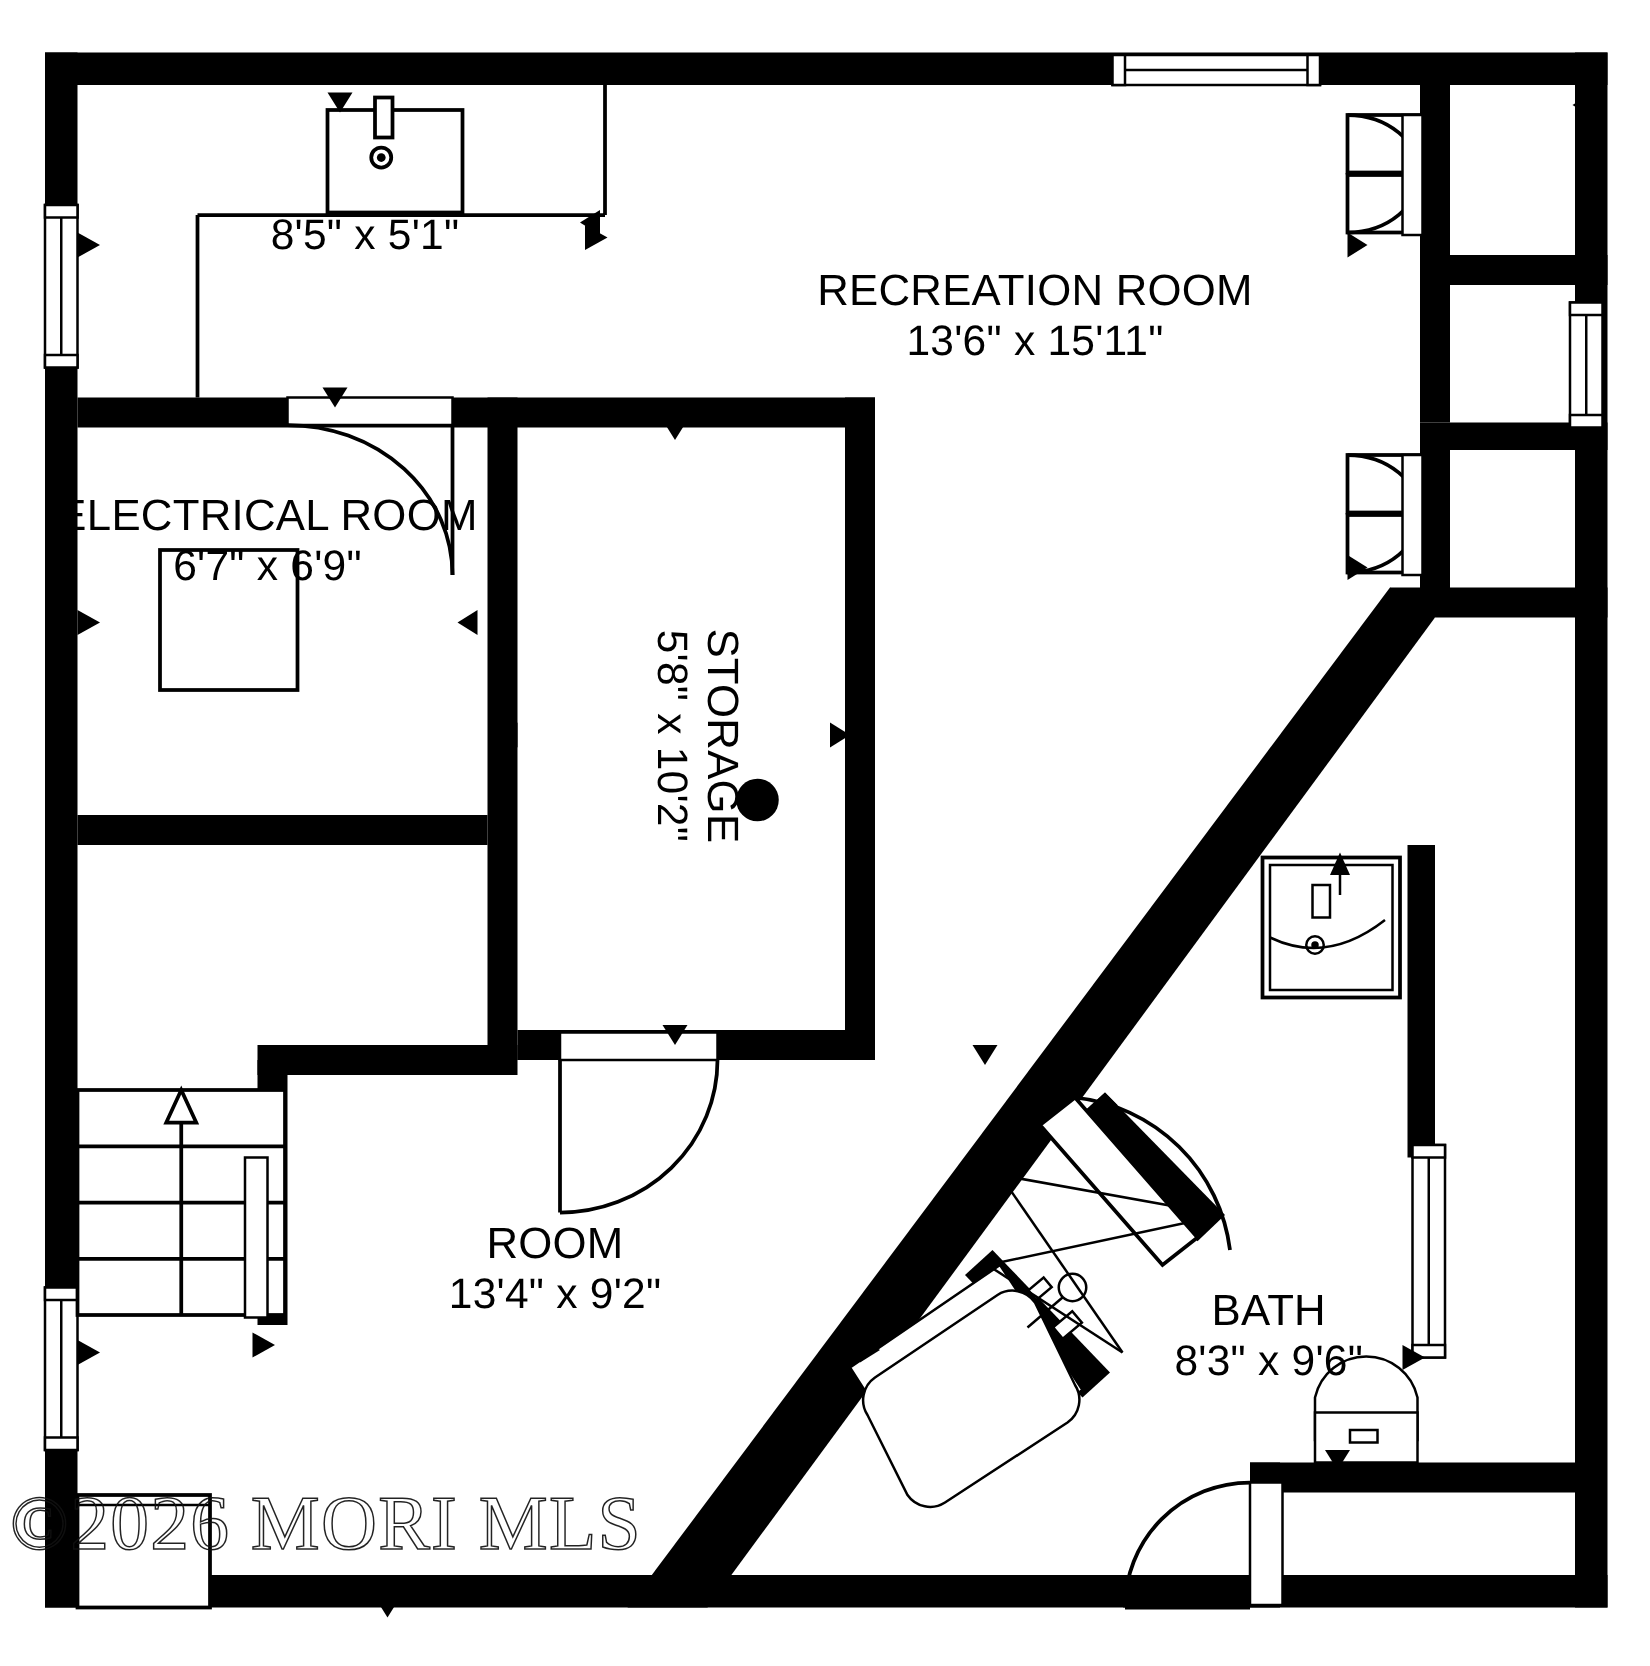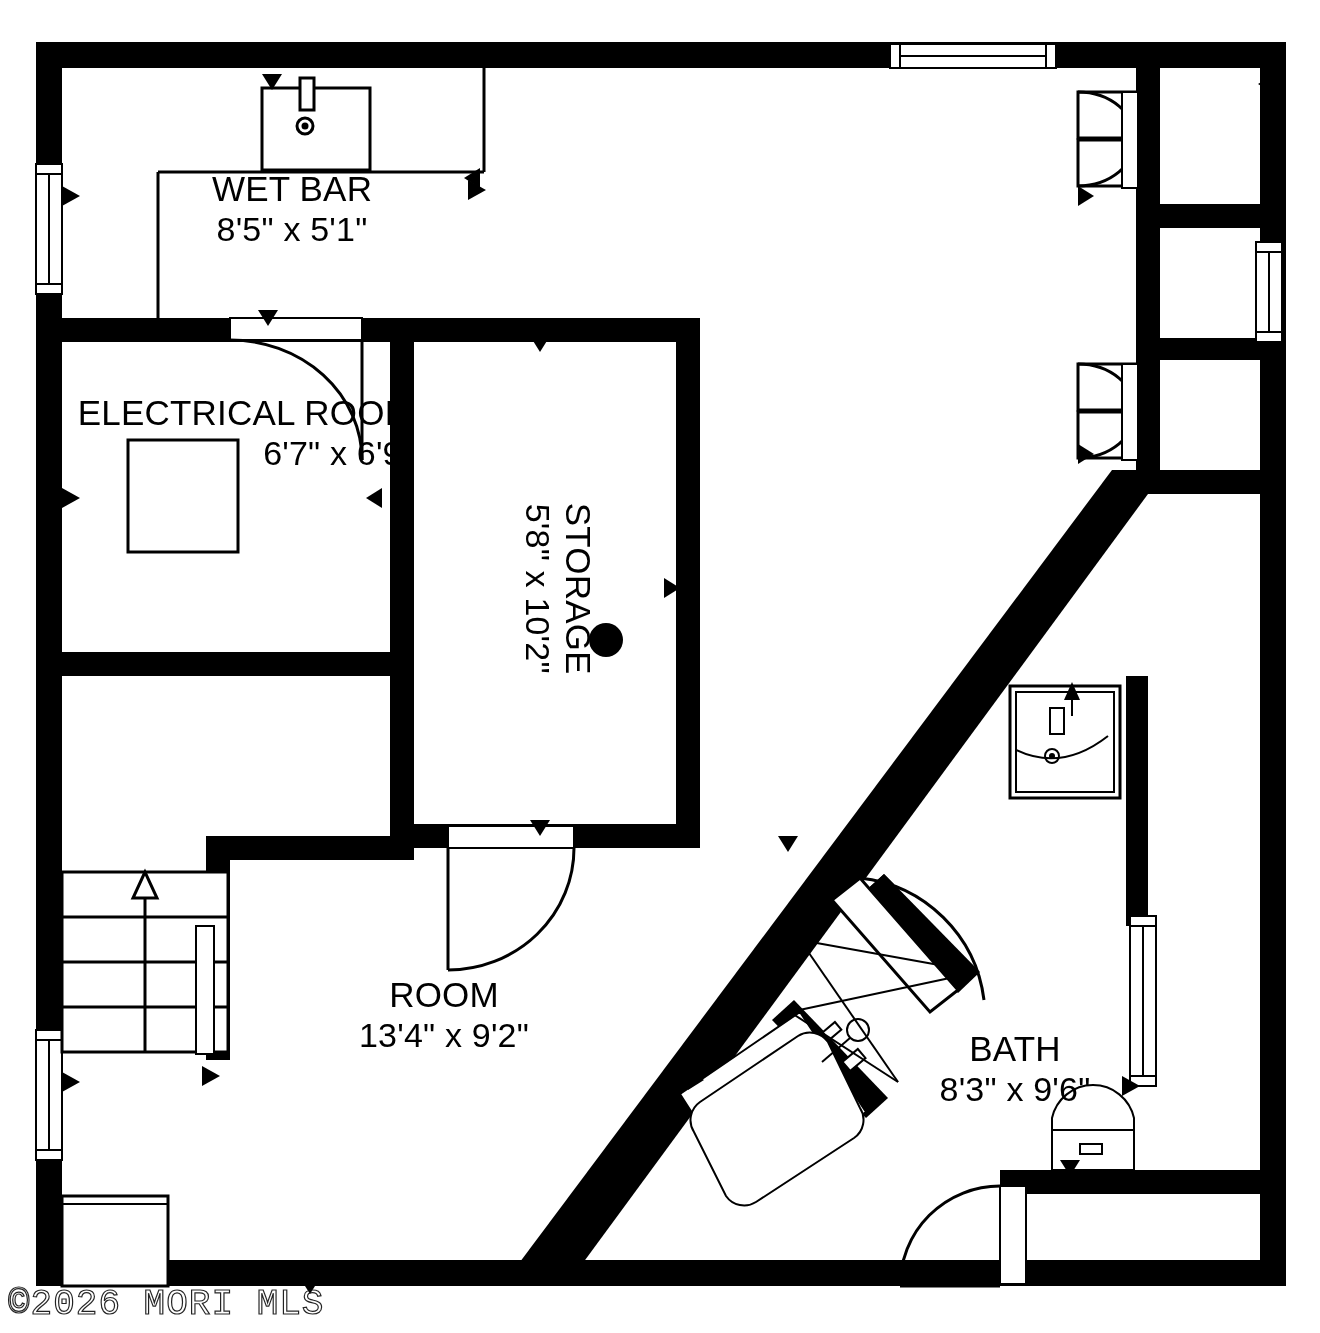--- a/index.html
+++ b/index.html
@@ -43,24 +43,24 @@
     display: block;
     font-size: 34px;
     font-weight: 400;
   }
   .rot90 {
     transform-origin: center center;
   }
   #watermark {
     position: absolute;
     left: 8px;
-    top: 1284px;
-    font-size: 36px;
+    top: 1184px;
+    font-size: 62px;
     letter-spacing: 1px;
-    font-family: Liberation Mono, monospace;
+    font-family: Liberation Serif, serif;
     color: transparent;
     -webkit-text-stroke: 1.2px #111111;
     white-space: nowrap;
     opacity: 0.92;
   }
 </style>
 </head>
 <body>
 
 <div id="plan-root">
@@ -306,26 +306,29 @@
       <polygon points="1122,1076 1140,1086 1122,1096"></polygon>
       <polygon points="1060,1160 1080,1160 1070,1176"></polygon>
       <polygon points="300,1278 320,1278 310,1294"></polygon>
       <polygon points="202,1066 220,1076 202,1086"></polygon>
       <polygon points="688,1070 704,1080 688,1090"></polygon>
     </g>
 
   </svg>
 
   <div class="room-label" style="left:112px; top:168px; width:360px;">
-    <span class="room-name">WET BAR</span>
     <span class="room-dims">8'5" x 5'1"</span>
   </div>
 
-
-  <div class="room-label" style="left:14px; top:392px; width:400px;text-align:right;">
+  <div class="room-label" style="left:578px; top:212px; width:500px;">
+    <span class="room-name">RECREATION ROOM</span>
+    <span class="room-dims">13'6" x 15'11"</span>
+  </div>
+
+  <div class="room-label" style="left:14px; top:392px; width:400px;">
     <span class="room-name">ELECTRICAL ROOM</span>
     <span class="room-dims">6'7" x 6'9"</span>
   </div>
 
   <div class="room-label rot90" style="left:378px; top:548px; width:360px; transform:rotate(90deg);">
     <span class="room-name">STORAGE</span>
     <span class="room-dims">5'8" x 10'2"</span>
   </div>
 
   <div class="room-label" style="left:244px; top:974px; width:400px;">

